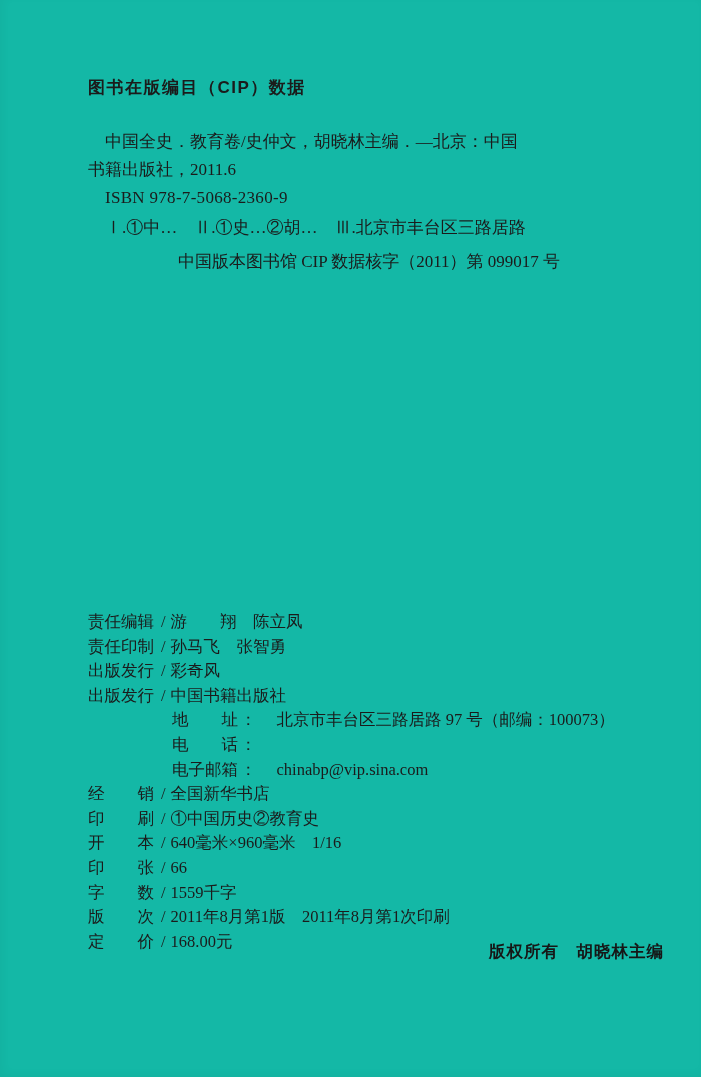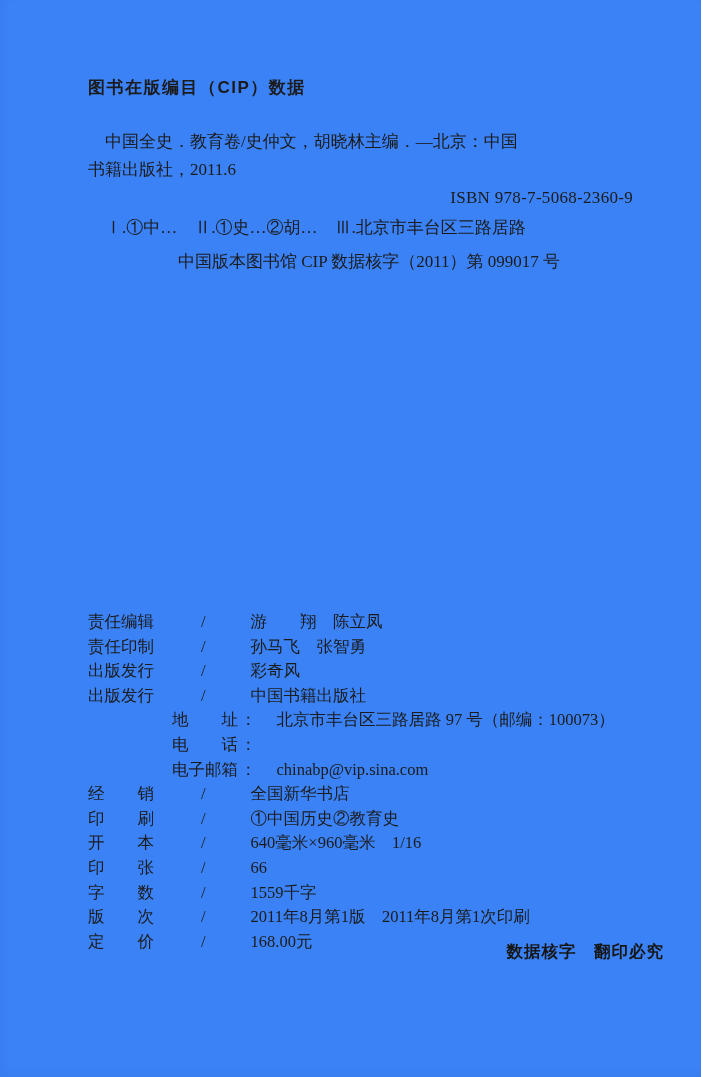--- a/index.html
+++ b/index.html
@@ -6,47 +6,47 @@
   html,body { width:701px; height:1077px; }
   body {
     background:#ffffff;
     color:#1b1b1b;
     font-family:"Liberation Serif", serif;
     position:relative;
     overflow:hidden;
   }
   .scan-page {
     position:absolute; inset:0;
-    background:#3b82f6;
+    background:#14b8a6;
     box-shadow: inset 3px -3px 8px rgba(0,0,0,0.035);
   }
 
   
   .cip-section {
     position:absolute; left:88px; top:76px; width:545px;
     font-size:17px; line-height:28px;
   }
   .cip-heading {
     font-family:"Liberation Sans", sans-serif;
     font-weight:700; font-size:17px; line-height:24px;
     letter-spacing:1.5px;
   }
   .cip-entry { margin-top:28px; }
   .indent1 { text-indent:17px; }
-  .cip-isbn { letter-spacing:0.3px;text-align:right; }
+  .cip-isbn { letter-spacing:0.3px; }
   .cip-class { margin-top:2px; }
   .hang-left { margin-left:-19px; }
   .cip-record { margin-top:6px;text-align:center; }
 
   
   .colophon {
     position:absolute; left:88px; top:610px; width:600px;
     font-size:16.5px; line-height:24.6px;
   }
-  .c-row { display:flex;gap:40px; }
+  .c-row { display:flex; }
   .c-label { width:68px; white-space:pre; flex:0 0 auto; }
   .c-sep { margin:0 5px; flex:0 0 auto; }
   .c-value { white-space:pre; }
   .c-subrow { display:flex; margin-left:84px; }
   .c-sublabel { width:68px; white-space:pre; flex:0 0 auto; }
   .c-colon { flex:0 0 auto; }
   .c-subvalue { margin-left:20px; white-space:pre; }
 
   
   .copyright-notice {
@@ -158,15 +158,15 @@
     </div>
 
     <div class="c-row">
       <span class="c-label">定　　价</span>
       <span class="c-sep">/</span>
       <span class="c-value">168.00元</span>
     </div>
 
   </section>
 
-  <div class="copyright-notice">数据核字　翻印必究</div>
+  <div class="copyright-notice">版权所有　胡晓林主编</div>
 
 </div>
 
 </body></html>

